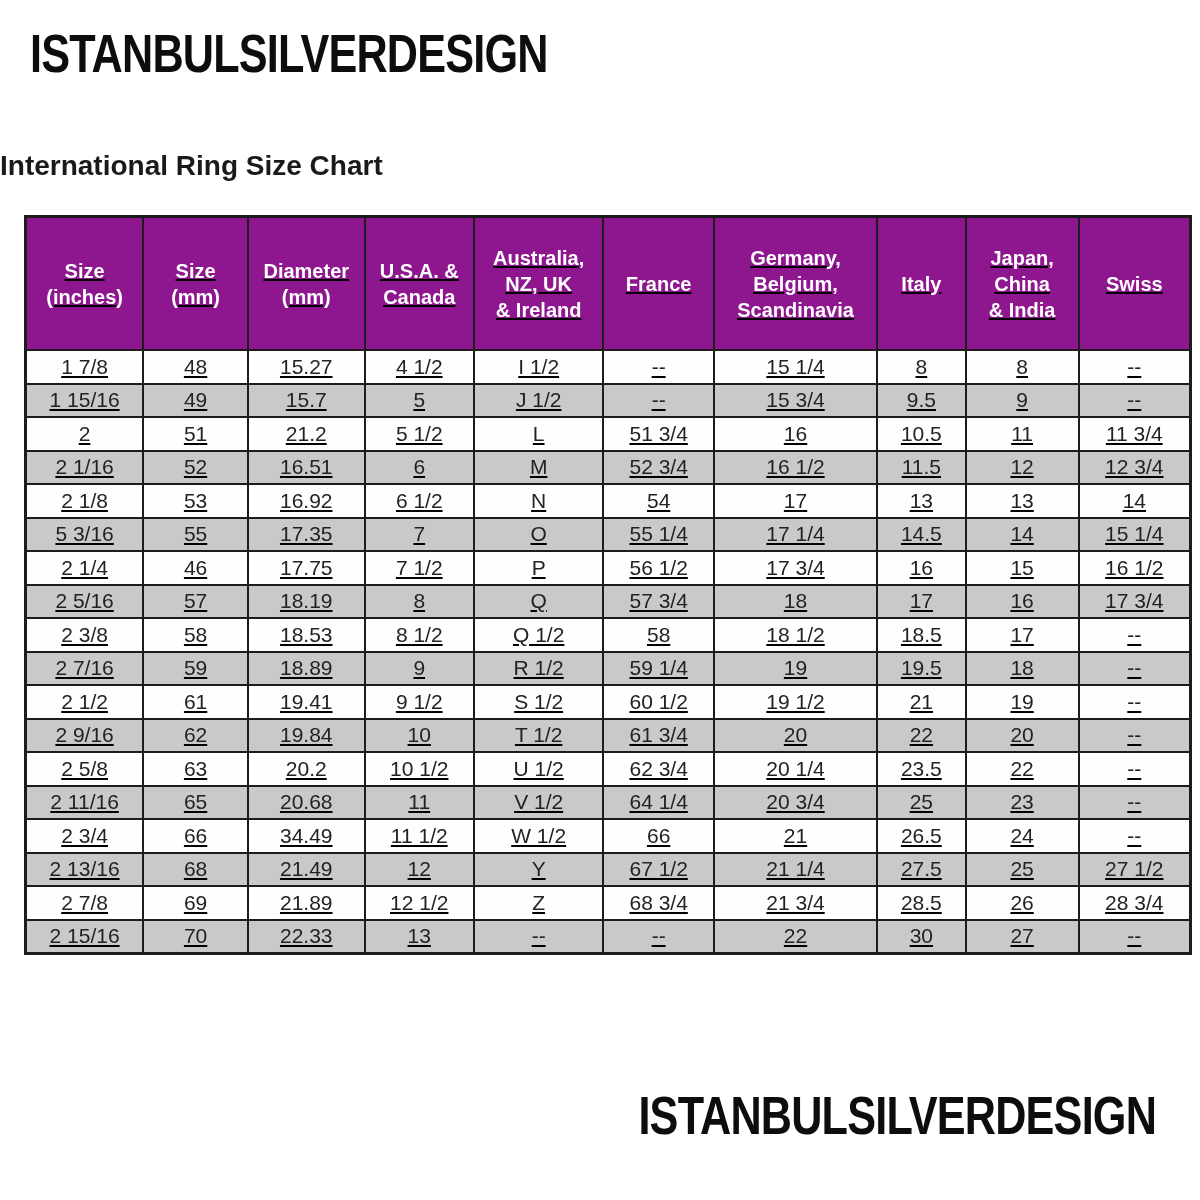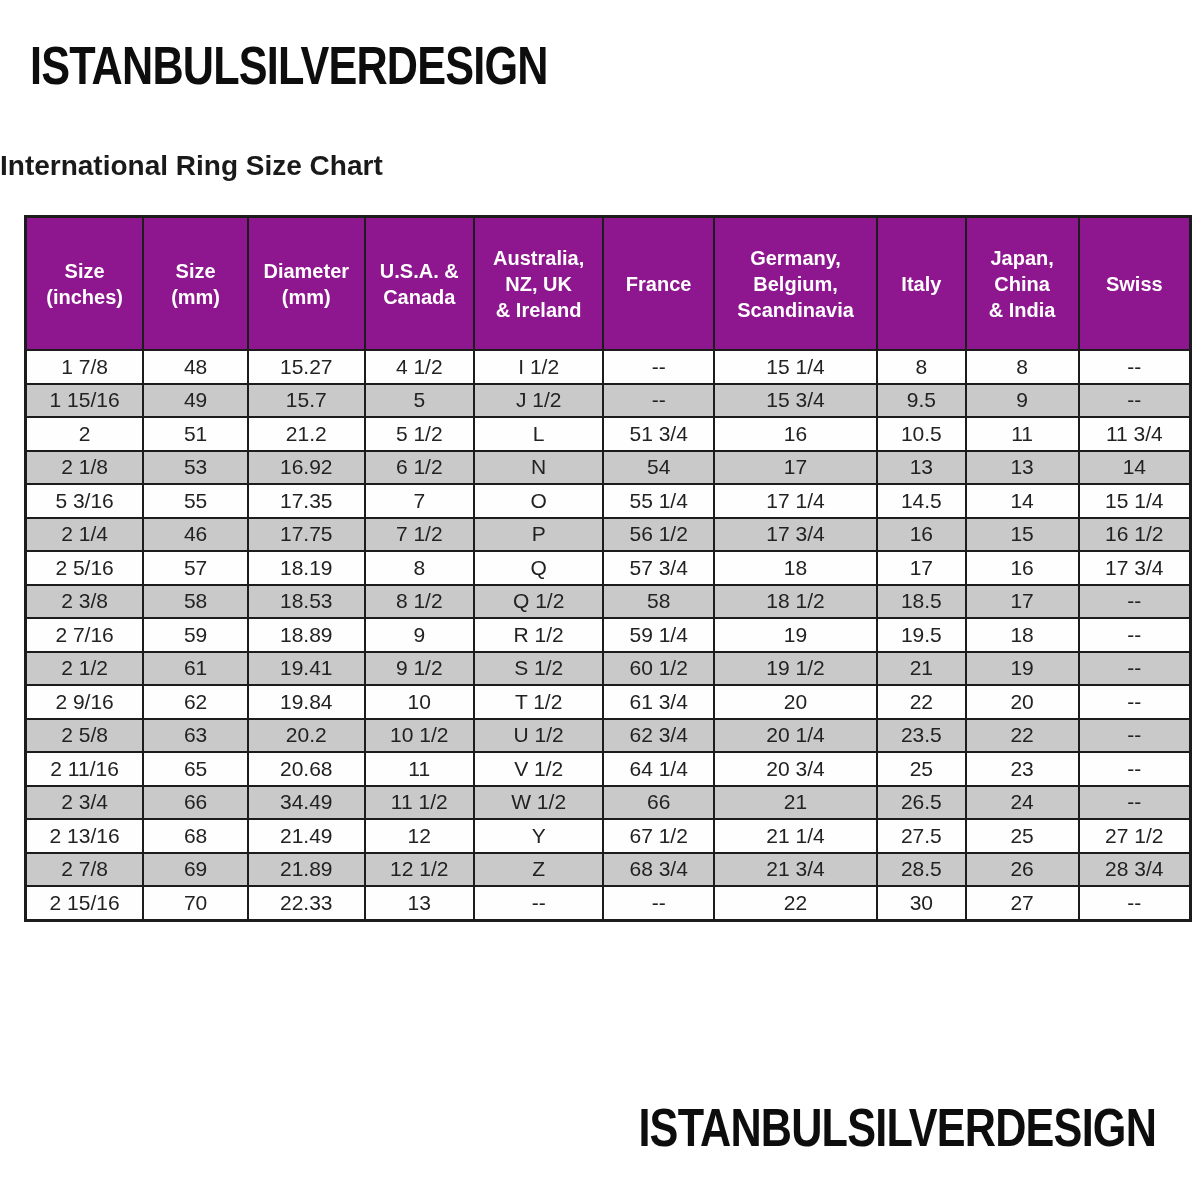--- a/index.html
+++ b/index.html
@@ -15,21 +15,20 @@
     background: #ffffff;
     overflow: hidden;
   }
   .logo {
     position: absolute;
     font-weight: bold;
     color: #0d0d0d;
     font-size: 54px;
     line-height: 1;
     white-space: nowrap;
-    margin-top: 12px;
   }
   .logo-inner {
     display: inline-block;
     transform: scaleX(0.80);
     letter-spacing: -1px;
   }
   .logo-top { top: 26px; left: 30px; }
   .logo-top .logo-inner { transform-origin: left center; }
   .logo-bottom { top: 1088px; right: 44px; }
   .logo-bottom .logo-inner { transform-origin: right center; }
@@ -42,20 +41,21 @@
     font-size: 28px;
     font-weight: bold;
     color: #1a1a1a;
   }
 
   .table-wrap {
     position: absolute;
     top: 215px;
     left: 24px;
     right: 8px;
+    text-decoration: underline;
   }
   table {
     width: 100%;
     border-collapse: collapse;
     table-layout: fixed;
     border: 3px solid #1c1c1c;
   }
   th, td {
     border: 2px solid #1c1c1c;
     text-align: center;
@@ -163,20 +163,32 @@
             <td>21.2</td>
             <td>5 1/2</td>
             <td>L</td>
             <td>51 3/4</td>
             <td>16</td>
             <td>10.5</td>
             <td>11</td>
             <td>11 3/4</td>
           </tr>
           <tr>
+            <td>2 1/16</td>
+            <td>52</td>
+            <td>16.51</td>
+            <td>6</td>
+            <td>M</td>
+            <td>52 3/4</td>
+            <td>16 1/2</td>
+            <td>11.5</td>
+            <td>12</td>
+            <td>12 3/4</td>
+          </tr>
+          <tr>
             <td>2 1/8</td>
             <td>53</td>
             <td>16.92</td>
             <td>6 1/2</td>
             <td>N</td>
             <td>54</td>
             <td>17</td>
             <td>13</td>
             <td>13</td>
             <td>14</td>

